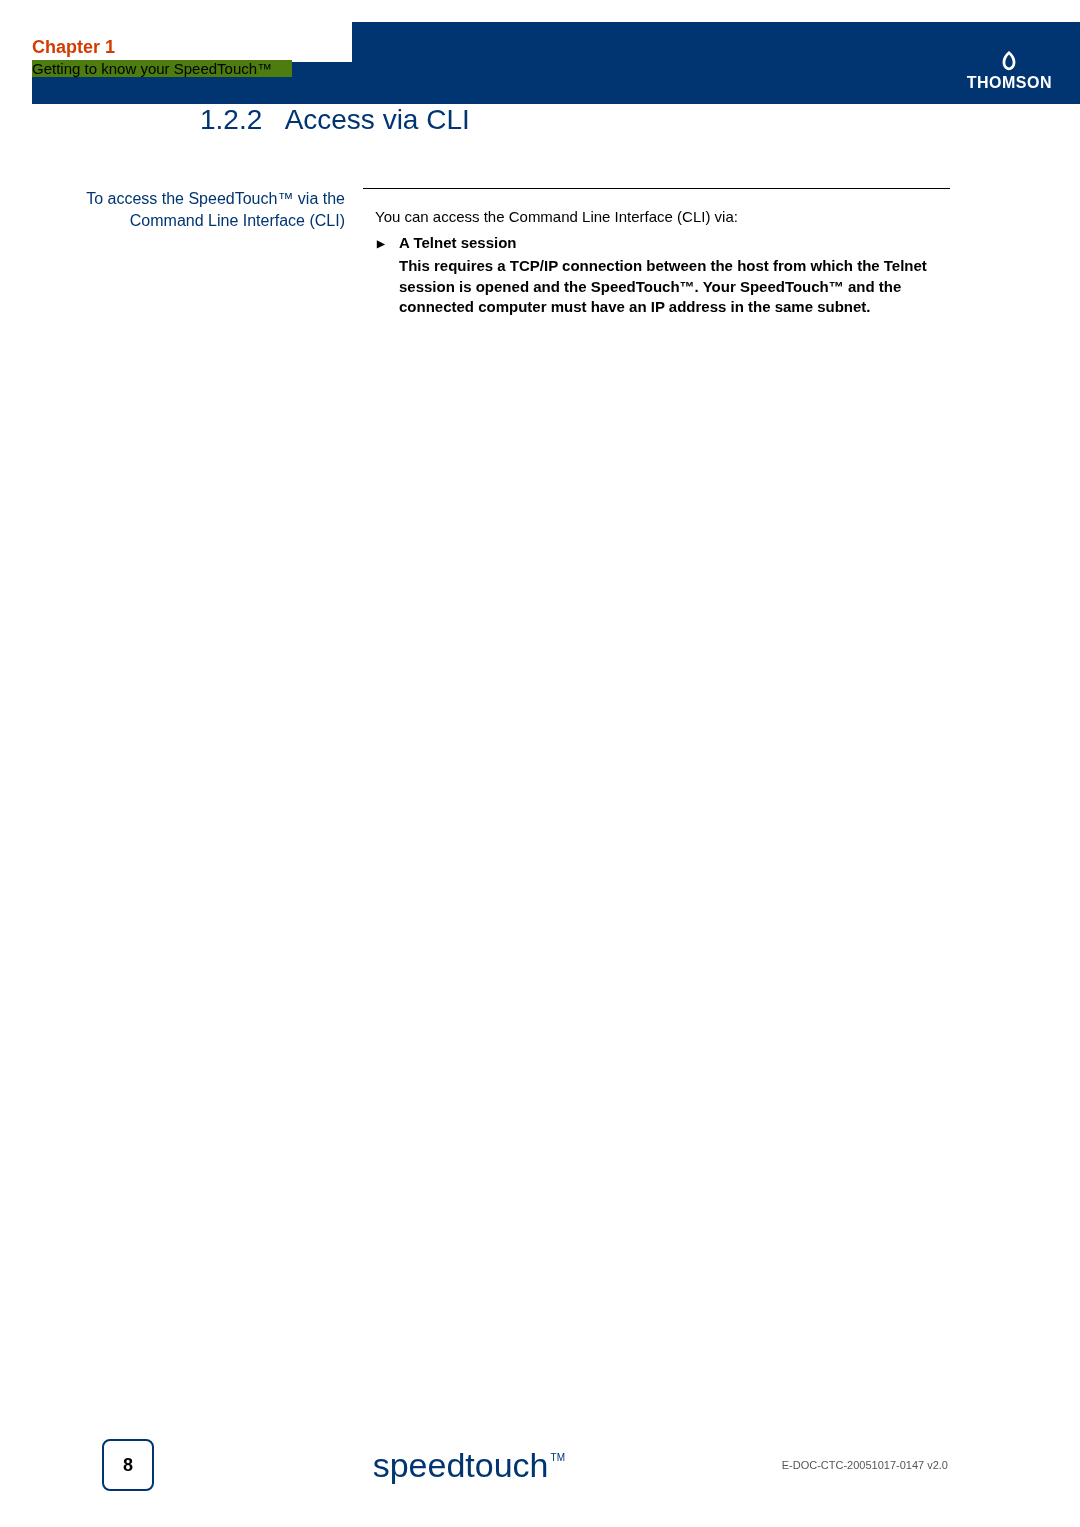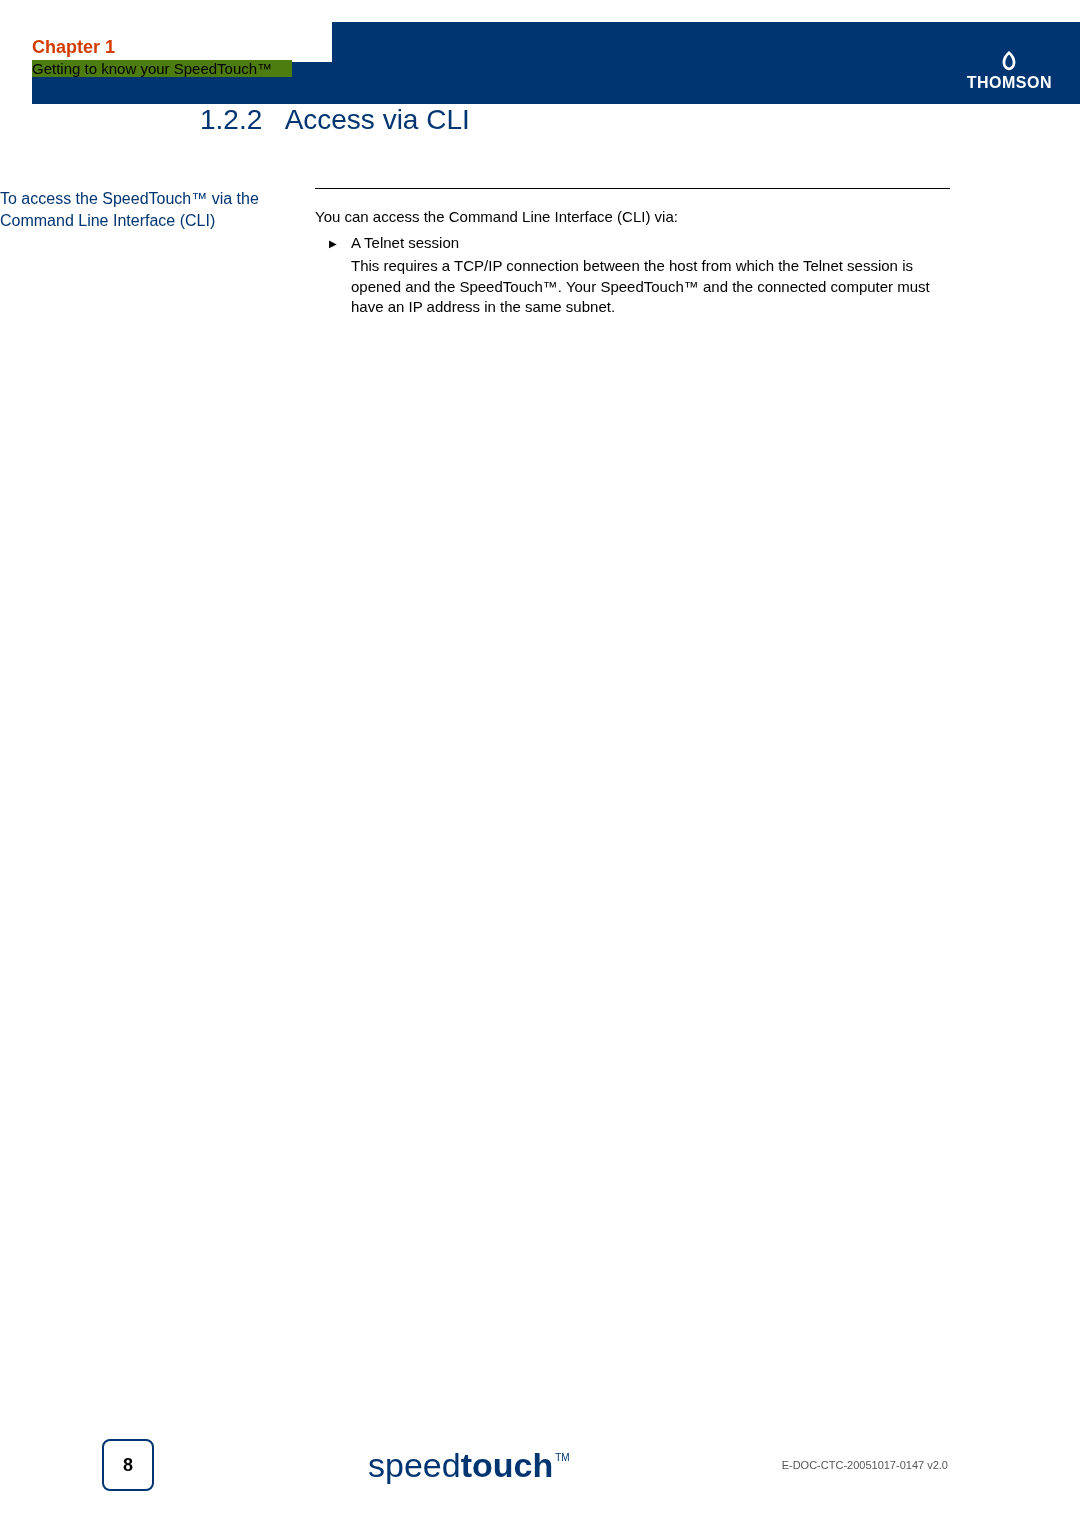--- a/index.html
+++ b/index.html
@@ -27,20 +27,21 @@
   }
   .chapter-label {
     color: #d23c00;
     font-weight: bold;
     font-size: 18px;
     background: #fff;
     position: absolute;
     left: 0;
     top: 0;
     padding-top: 15px;
+    padding-right: 20px;
     height: 25px;
     width: 300px;
   }
   .chapter-sub {
     color: #000;
     font-size: 15px;
     background: #4d7c0f;
     position: absolute;
     left: 0;
     top: 38px;
@@ -62,21 +63,22 @@
   }
   .main {
     display: flex;
     margin-top: 50px;
   }
   .side-col {
     width: 315px;
     min-width: 315px;
     box-sizing: border-box;
     padding-right: 18px;
-    text-align: left;
+    text-align: right;
+    margin-left: 48px;
   }
   .section-number {
     color: #003572;
     font-size: 28px;
     font-weight: normal;
     margin-bottom: 46px;
   }
   .section-title {
     color: #003572;
     font-size: 28px;
@@ -96,27 +98,28 @@
   .content-col {
     flex: 1;
     padding-right: 130px;
     box-sizing: border-box;
   }
   .hr {
     border: none;
     border-top: 1px solid #000;
     margin: 0 0 18px 0;
   }
-  .para { margin: 0 0 6px 0; line-height: 1.35; }
+  .para { margin: 0 0 6px 12px; line-height: 1.35; }
   .bullets { margin: 2px 0 4px 0; padding: 0; list-style: none; }
   .bullets > li {
     position: relative;
     padding-left: 36px;
     margin-bottom: 10px;
     line-height: 1.38;
+    font-weight: bold;
   }
   .bullets > li::before {
     content: "▶";
     font-size: 10px;
     color: #000;
     position: absolute;
     left: 14px;
     top: 4px;
   }
   .li-title { display:block; margin-bottom: 2px; }
@@ -146,21 +149,21 @@
     margin-left: 70px;
   }
   .speedtouch-logo {
     color: #003572;
     font-size: 34px;
     letter-spacing: 0px;
     font-weight: 300;
     position: relative;
     font-family: Arial, sans-serif;
   }
-  .speedtouch-logo .bold { font-weight: 700; }
+  .speedtouch-logo .bold { font-weight: 400; }
   .speedtouch-logo .tm { font-size: 10px; vertical-align: top; position: relative; top: 6px; left:2px;}
   .doc-id {
     font-size: 11px;
     color: #555;
     margin-right: 100px;
   }
 </style>
 </head>
 <body>
 

